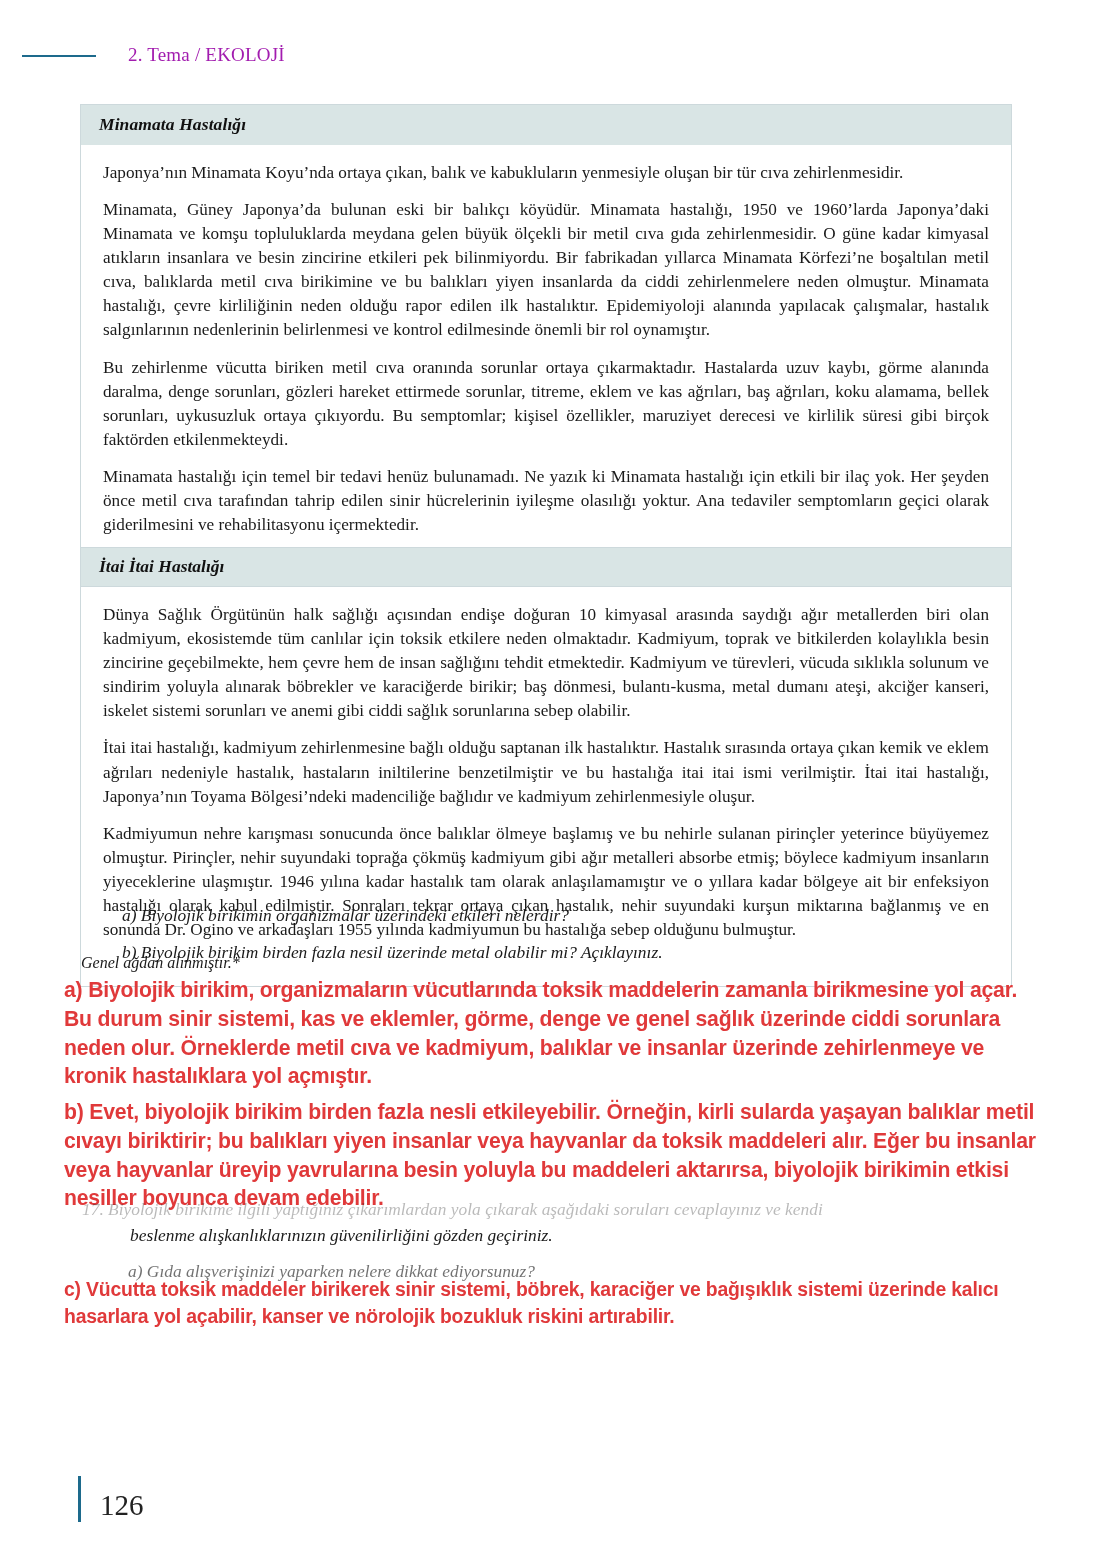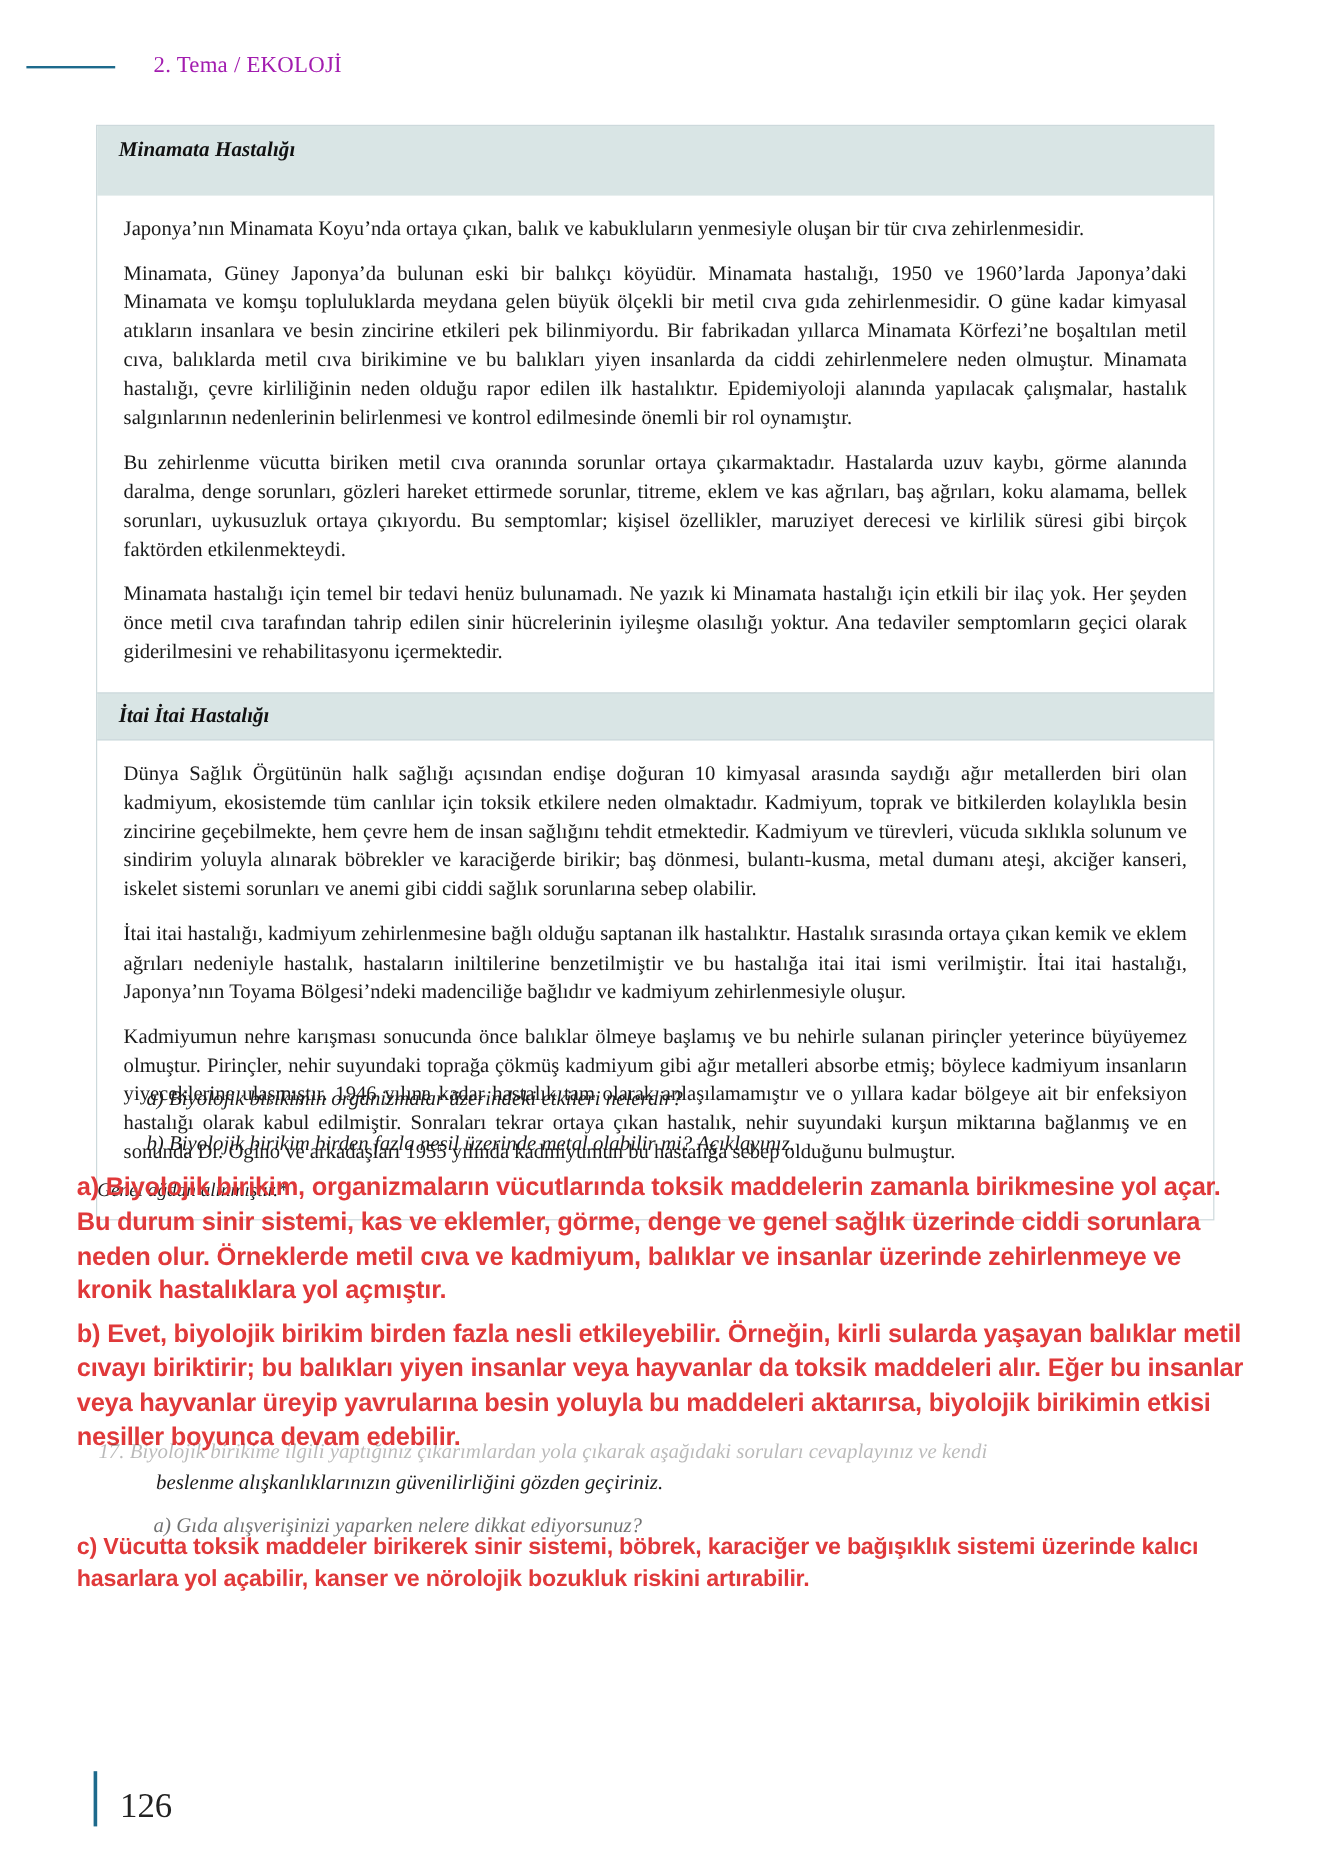--- a/index.html
+++ b/index.html
@@ -48,21 +48,21 @@
     position: absolute;
     left: 80px;
     top: 104px;
     width: 932px;
     border: 1px solid #cdd9dc;
     box-sizing: border-box;
     background: #ffffff;
   }
   .box-title {
     background: #d9e5e5;
-    padding: 9px 18px 28px 18px;
+    padding: 9px 18px 10px 18px;
     font-size: 17.5px;
     font-weight: bold;
     font-style: italic;
     color: #111111;
     font-family: "Liberation Serif", "DejaVu Serif", serif;
     letter-spacing: 0.1px;
   }
   .box-body {
     padding: 16px 22px 6px 22px;
   }
@@ -78,21 +78,20 @@
 
   .divider-title {
     background: #d9e5e5;
     padding: 8px 18px 9px 18px;
     font-size: 17.5px;
     font-weight: bold;
     font-style: italic;
     color: #111111;
     border-top: 1px solid #cdd9dc;
     border-bottom: 1px solid #cdd9dc;
-    margin-top: 12px;
   }
   .source-line {
     text-align: left;
     font-style: italic;
     font-size: 16px;
     color: #1a1a1a;
     padding: 2px 26px 14px 0;
   }
 
   

